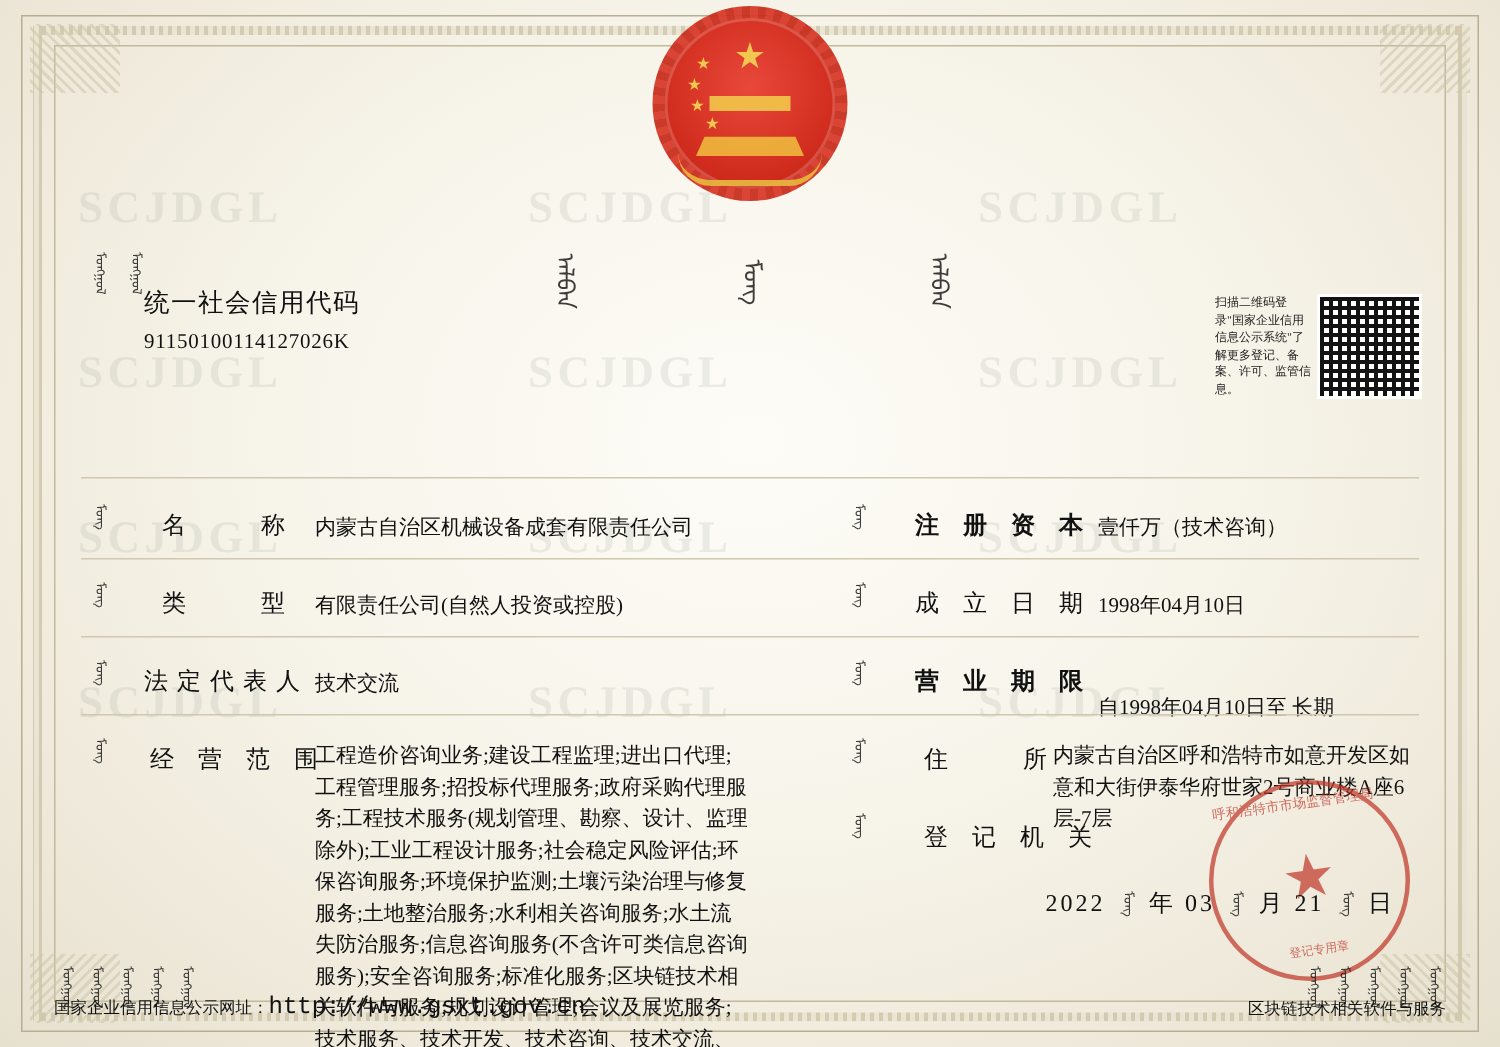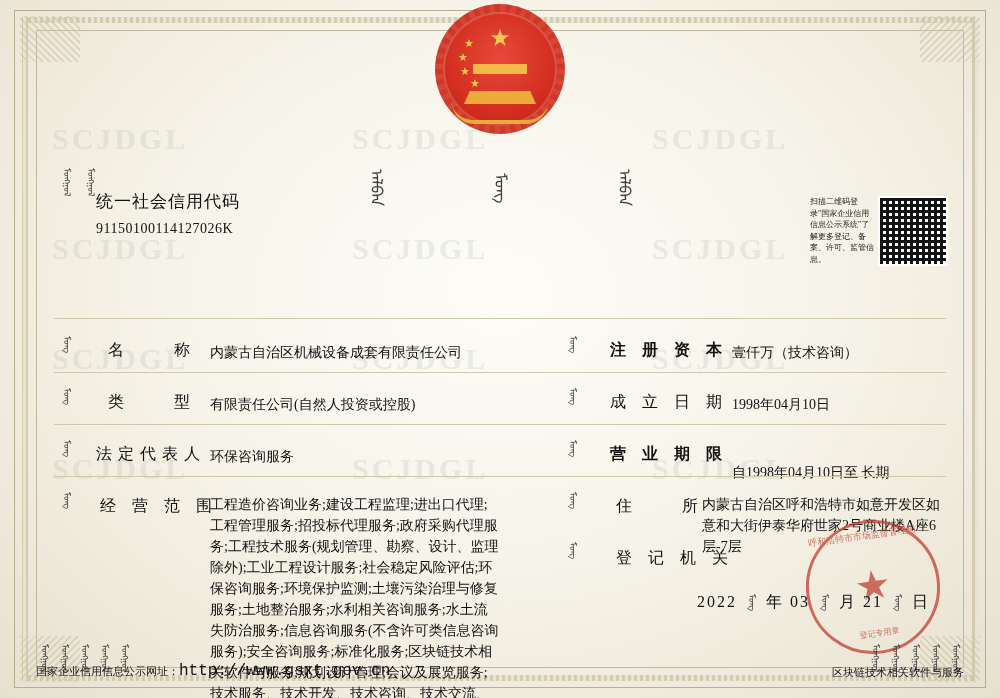--- a/index.html
+++ b/index.html
@@ -284,21 +284,21 @@
     <div class="mong mongs" style="left:62px;top:62px;">ᠮᠣᠩ</div>
     <div class="fld label" style="left:108px;top:66px;">类　　型</div>
     <div class="fld value" style="left:210px;top:68px;">有限责任公司(自然人投资或控股)</div>
     <div class="mong mongs" style="left:568px;top:62px;">ᠮᠣᠩ</div>
     <div class="fld label" style="left:610px;top:66px;">成 立 日 期</div>
     <div class="fld value" style="left:732px;top:68px;">1998年04月10日</div>
 
     <div class="hr" style="top:98px;"></div>
     <div class="mong mongs" style="left:62px;top:114px;">ᠮᠣᠩ</div>
     <div class="fld label" style="left:96px;top:118px;">法定代表人</div>
-    <div class="fld value" style="left:210px;top:120px;">环保咨询服务</div>
+    <div class="fld value" style="left:210px;top:120px;">技术交流</div>
     <div class="mong mongs" style="left:568px;top:114px;">ᠮᠣᠩ</div>
     <div class="fld label" style="left:610px;top:118px;font-weight:bold;">营 业 期 限</div>
     <div class="fld value" style="left:732px;top:120px;margin-top:16px;">自1998年04月10日至 长期</div>
 
     <div class="hr" style="top:150px;"></div>
     <div class="mong mongs" style="left:62px;top:166px;">ᠮᠣᠩ</div>
     <div class="fld label" style="left:100px;top:170px;">经 营 范 围</div>
     <div class="fld value" style="left:210px;top:168px;width:290px;">工程造价咨询业务;建设工程监理;进出口代理;工程管理服务;招投标代理服务;政府采购代理服务;工程技术服务(规划管理、勘察、设计、监理除外);工业工程设计服务;社会稳定风险评估;环保咨询服务;环境保护监测;土壤污染治理与修复服务;土地整治服务;水利相关咨询服务;水土流失防治服务;信息咨询服务(不含许可类信息咨询服务);安全咨询服务;标准化服务;区块链技术相关软件与服务;规划设计管理;会议及展览服务;技术服务、技术开发、技术咨询、技术交流、技术转让、技术推广;建筑材料销售;机械设备销售;电子产品销售;非居住房地产租赁(依法须经批准的项目,经相关部门批准后方可开展经营活动)</div>
 
     <div class="mong mongs" style="left:568px;top:166px;">ᠮᠣᠩ</div>

